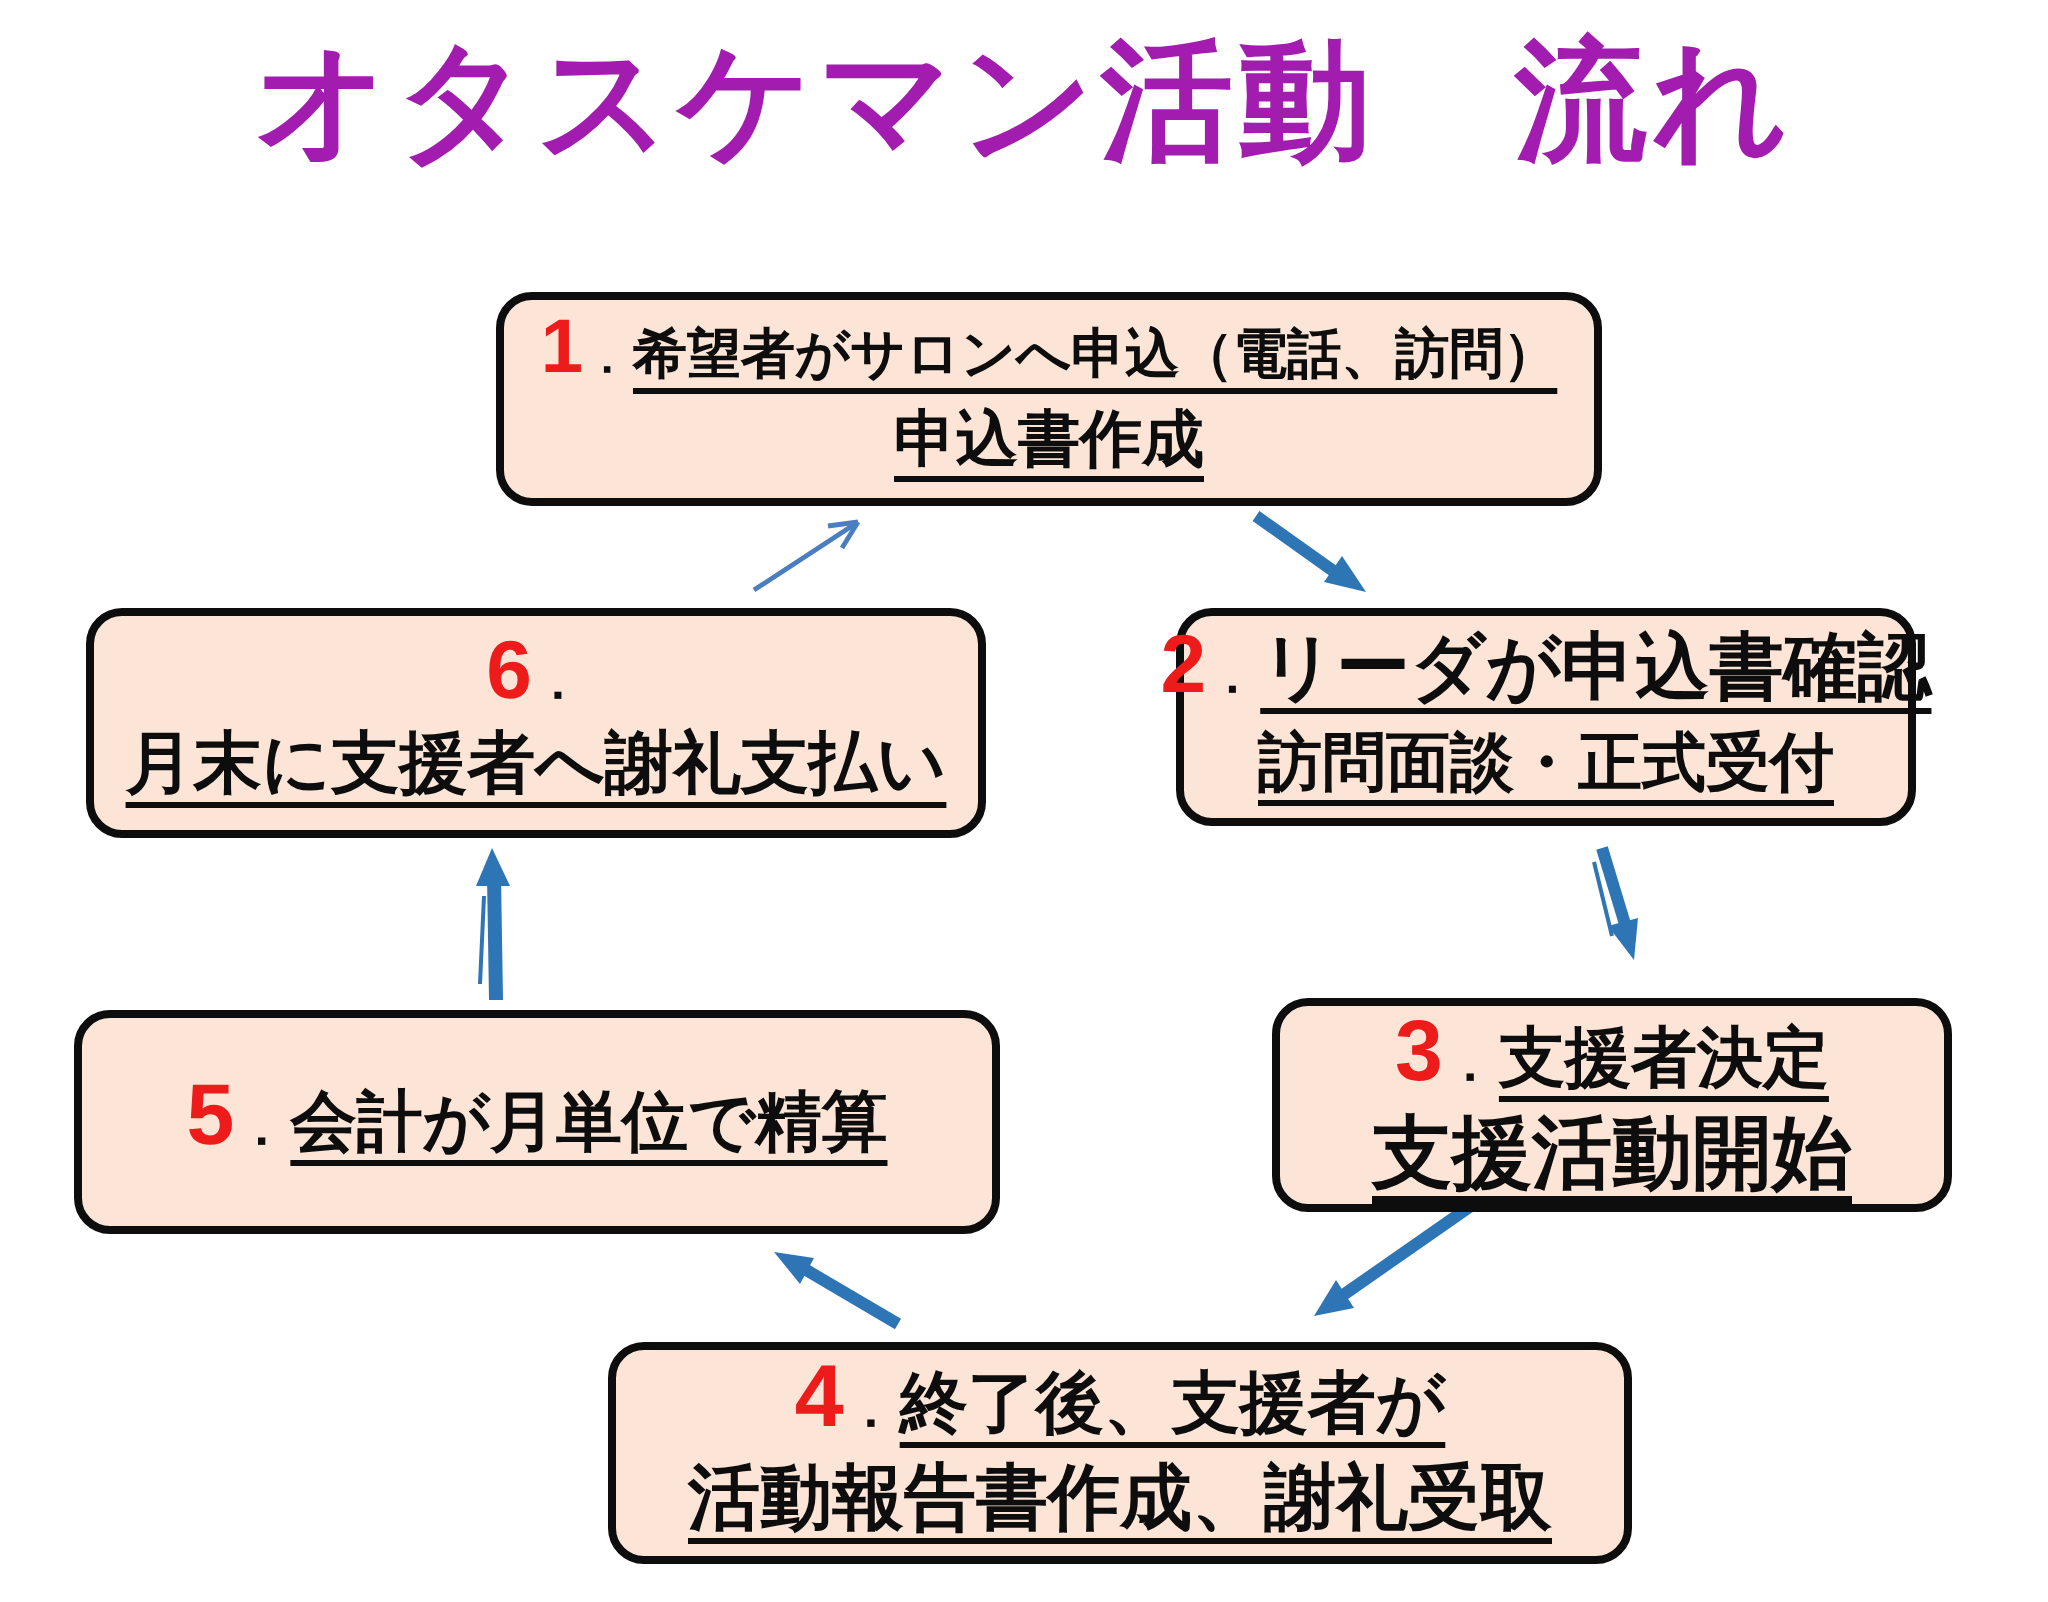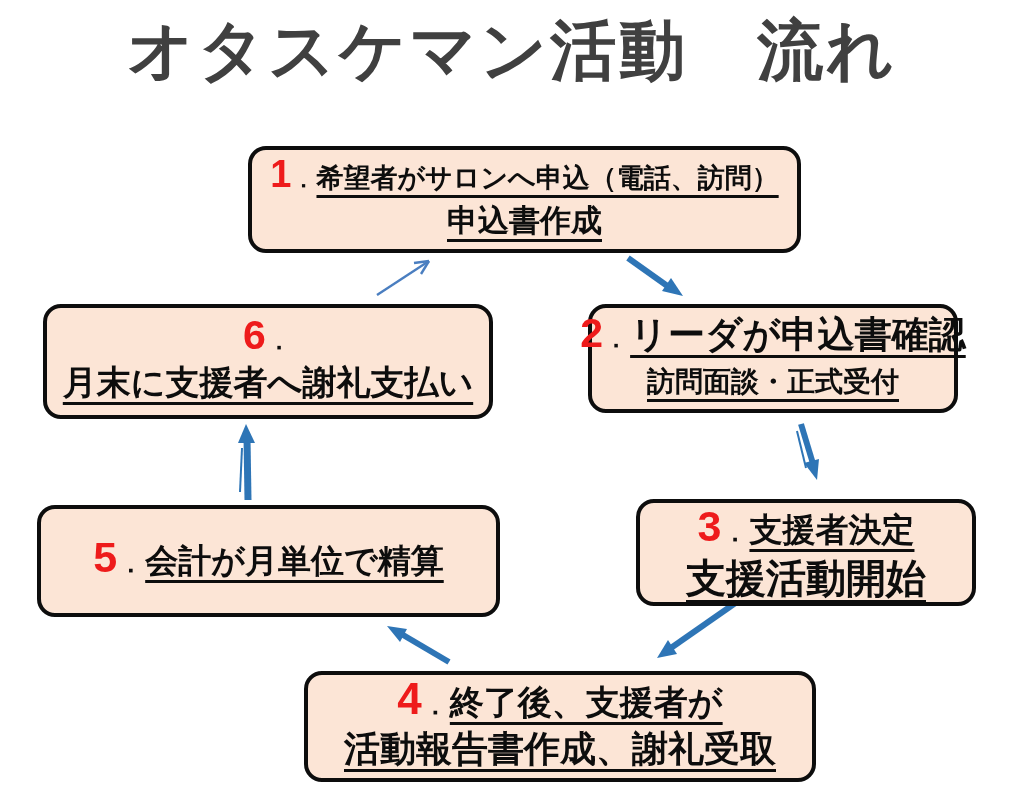--- a/index.html
+++ b/index.html
@@ -11,21 +11,21 @@
     overflow: hidden;
     font-family: "Liberation Sans", sans-serif;
   }
   .title {
     position: absolute;
     left: 0; top: 6px;
     width: 100%;
     text-align: center;
     font-size: 66px;
     font-weight: 700;
-    color: #404040;
+    color: #a21caf;
     letter-spacing: 3px;
     margin: 0;
     white-space: nowrap;
   }
   .arrow-layer {
     position: absolute;
     left: 0; top: 0;
     width: 1024px; height: 801px;
     pointer-events: none;
   }
@@ -67,21 +67,21 @@
   }
   
   .b1 { left: 248px; top: 146px; width: 553px; height: 107px; }
   .b2 { left: 588px; top: 304px; width: 370px; height: 109px; }
   .b3 { left: 636px; top: 499px; width: 340px; height: 107px; }
   .b4 { left: 304px; top: 671px; width: 512px; height: 111px; }
   .b5 { left: 37px;  top: 505px; width: 463px; height: 112px; }
   .b6 { left: 43px;  top: 304px; width: 450px; height: 115px; }
   
   .b1 .l1 .txt { font-size: 27px; } .b1 .l2 .txt { font-size: 31px; } .b1 .num { font-size: 38px; } .b1 .dot { font-size: 22px; }
-  .b2 .l1 .txt { font-size: 37px; } .b2 .l2 .txt { font-size: 28px; } .b2 .num { font-size: 41px; } .b2 .dot { font-size: 24px; }
+  .b2 .l1 .txt { font-size: 37px; } .b2 .l2 .txt { font-size: 32px; } .b2 .num { font-size: 41px; } .b2 .dot { font-size: 24px; }
   .b3 .l1 .txt { font-size: 33px; } .b3 .l2 .txt { font-size: 40px; text-decoration: underline; } .b3 .num { font-size: 43px; } .b3 .dot { font-size: 25px; }
   .b4 .l1 .txt { font-size: 34px; } .b4 .l2 .txt { font-size: 36px; text-decoration: underline; } .b4 .num { font-size: 44px; } .b4 .dot { font-size: 25px; }
   .b5 .l1 .txt { font-size: 33px; } .b5 .l2 .txt { font-size: 35px; } .b5 .num { font-size: 43px; } .b5 .dot { font-size: 25px; }
   .b6 .l1 .txt { font-size: 32px; } .b6 .l2 .txt { font-size: 34px; } .b6 .num { font-size: 41px; } .b6 .dot { font-size: 24px; }
 </style>
 </head>
 <body>
 
 <div class="canvas">
 

